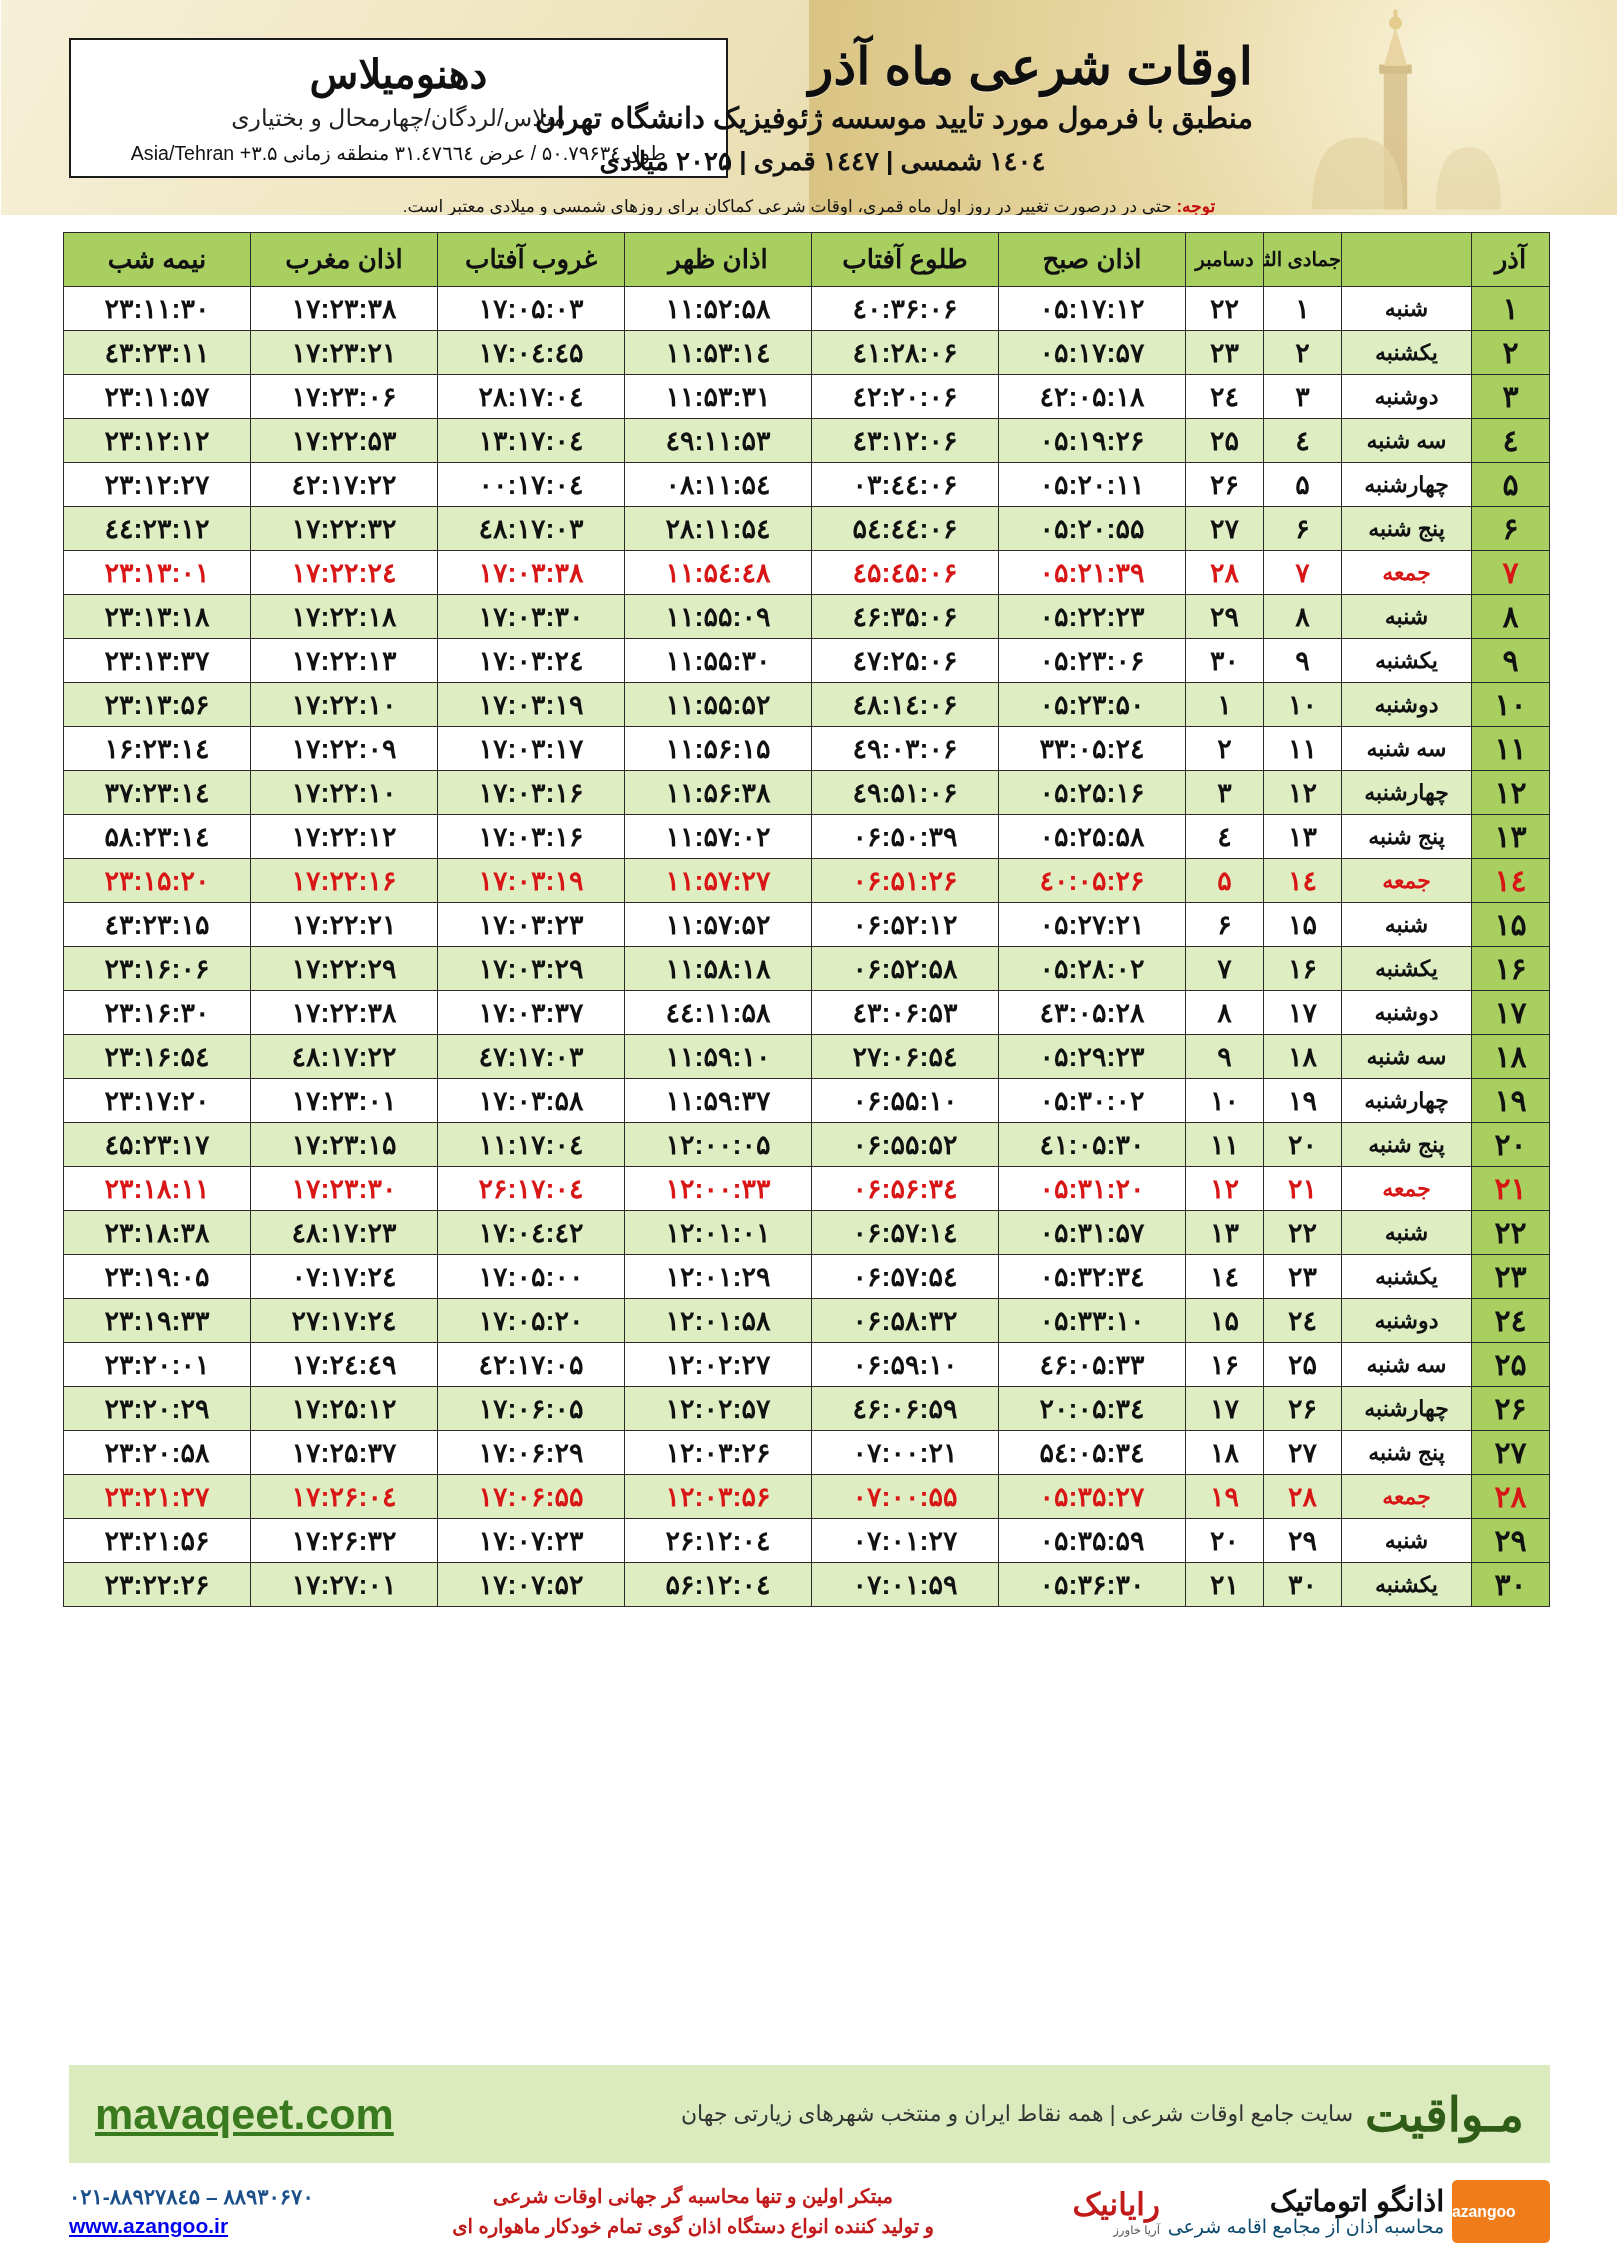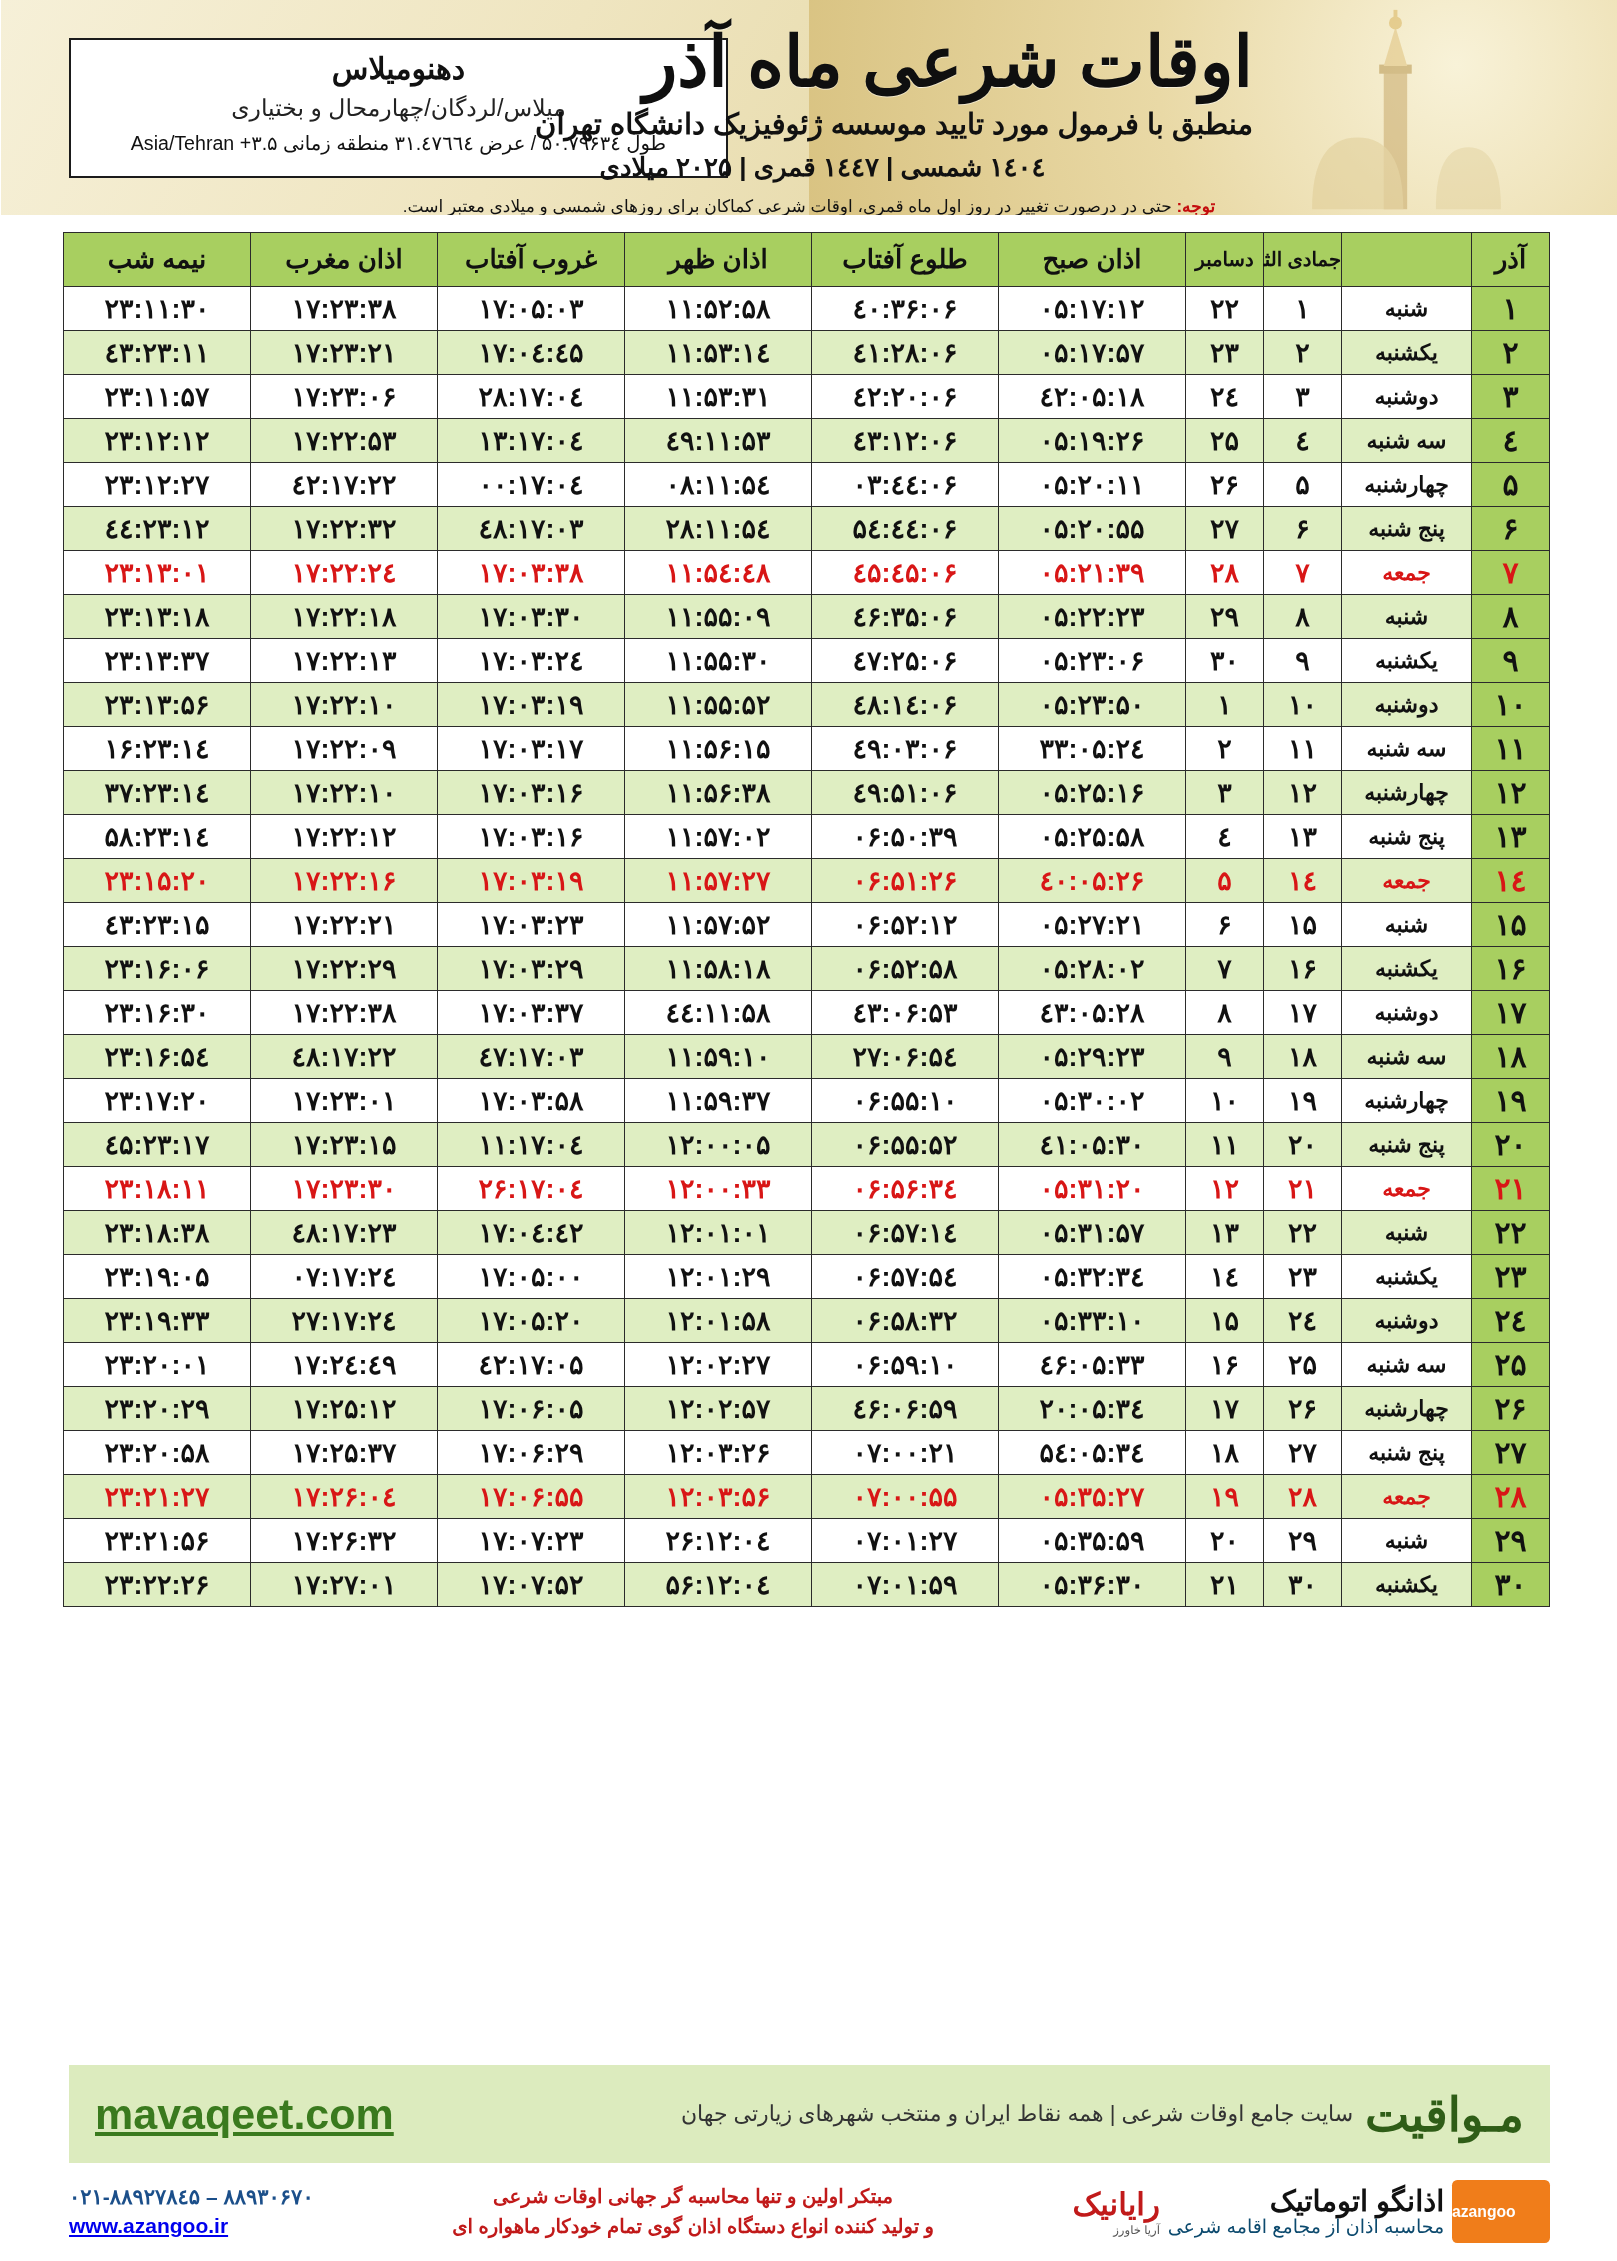--- a/index.html
+++ b/index.html
@@ -32,37 +32,38 @@
   .loc-box{
     position:absolute;left:69px;top:38px;
     width:659px;height:140px;
     border:2.6px solid #1b1b1b;
     background:#ffffff;
     box-sizing:border-box;
     text-align:center;
     padding-top:13px;
   }
   .loc-title{
-    font-size:30px;font-weight:bold;color:#111;letter-spacing:0.7px;
+    font-size:40px;font-weight:bold;color:#111;letter-spacing:0.7px;
     line-height:1.05;
   }
   .loc-sub{
     font-size:23.5px;color:#222;margin-top:9px;
   }
   .loc-coord{
     font-size:19.6px;color:#111;margin-top:10.4px;direction:rtl;
   }
   
   .title-block{
     position:absolute;right:365px;top:26px;width:861px;text-align:right;
     direction:rtl;
   }
   .main-title{
-    font-size:70px;font-weight:bold;color:#0f0f0f;line-height:1.05;
+    font-size:51px;font-weight:bold;color:#0f0f0f;line-height:1.05;
     text-shadow:0 1.3px 0 rgba(255,255,255,.5);
+    margin-top:14px;
   }
   .sub-title{
     font-size:29px;font-weight:bold;color:#111;margin-top:7.8px;
   }
   .year-line{
     font-size:26px;font-weight:bold;color:#111;margin-top:10.4px;text-align:center;
   }
   
   .note-line{
     position:absolute;left:0;top:196px;width:1618px;

